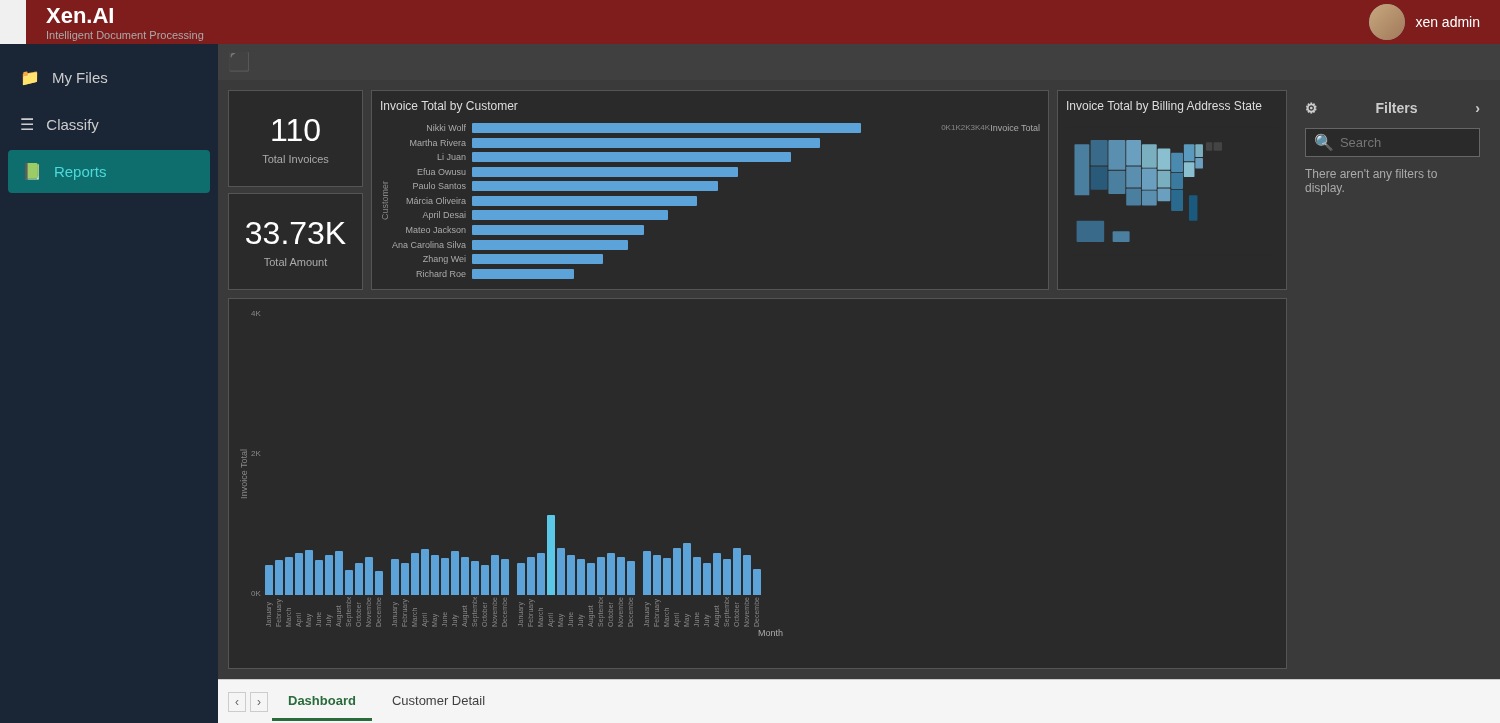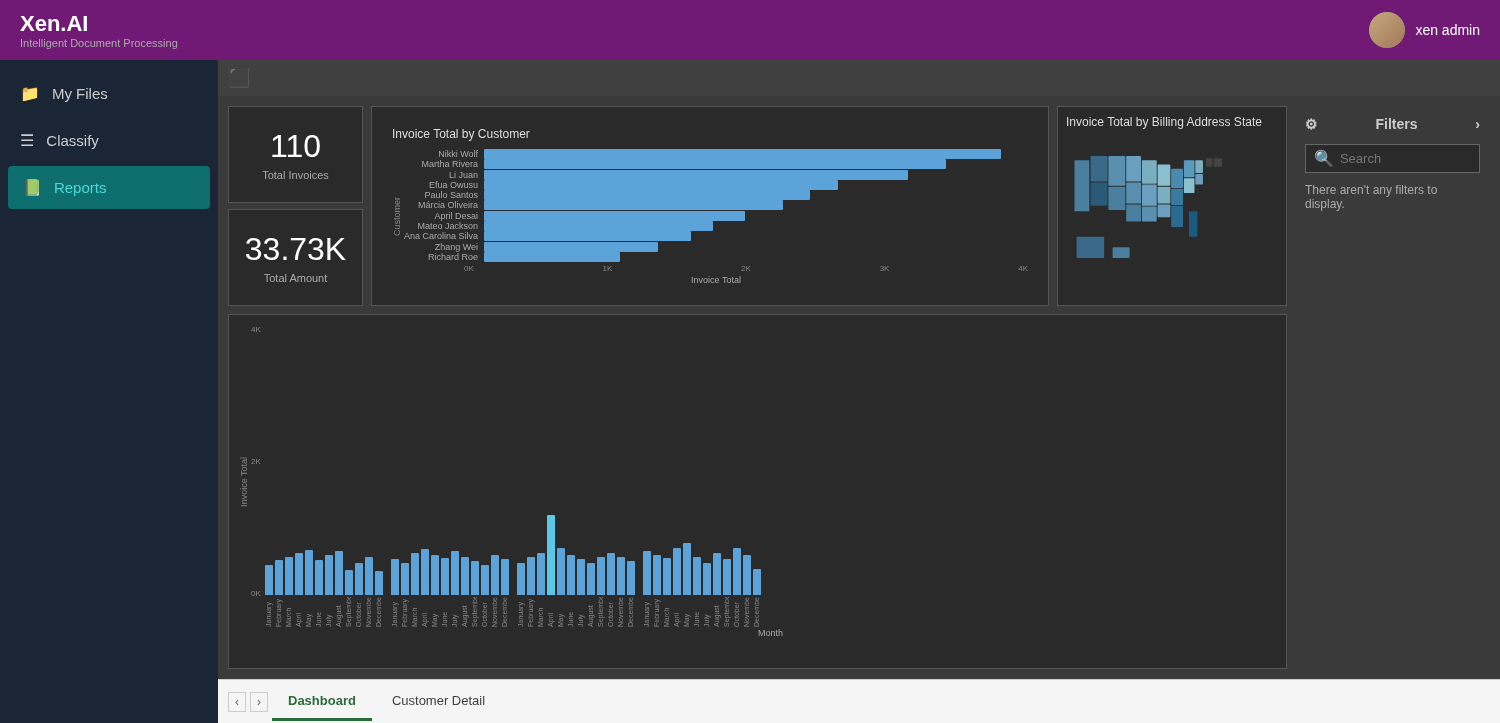--- a/index.html
+++ b/index.html
@@ -1,26 +1,27 @@
 <!DOCTYPE html>
 <html><head>
   <meta charset="utf-8">
   <style>
     * { box-sizing: border-box; margin: 0; padding: 0; }
     body { font-family: 'Segoe UI', Arial, sans-serif; background: #f0f0f0; display: flex; flex-direction: column; height: 723px; overflow: hidden; }
 
     
     .top-bar {
-      height: 60px;
-      background: #701a75;
+      height: 44px;
+      background: #7f1d1d;
       display: flex;
       align-items: center;
       justify-content: space-between;
       padding: 0 20px;
       flex-shrink: 0;
+      margin-left: 26px;
     }
     .top-bar-brand { color: white; }
     .top-bar-brand .brand-name { font-size: 22px; font-weight: bold; color: #ffffff; }
     .top-bar-brand .brand-sub { font-size: 11px; color: #aaa; }
     .top-bar-user { display: flex; align-items: center; gap: 10px; color: white; font-size: 14px; }
     .avatar { width: 36px; height: 36px; border-radius: 50%; background: #888; overflow: hidden; display: flex; align-items: center; justify-content: center; }
     .avatar-img { width: 36px; height: 36px; border-radius: 50%; background: linear-gradient(135deg, #c8a97e, #a0785a); }
 
     
     .main-layout { display: flex; flex: 1; overflow: hidden; }
@@ -119,21 +120,21 @@
       color: white;
     }
     .kpi-value { font-size: 32px; font-weight: 300; }
     .kpi-label { font-size: 11px; color: #aaa; margin-top: 4px; }
 
     
     .bar-chart-panel {
       flex: 1;
       background: #2a2a2a;
       border: 1px solid #555;
-      padding: 20px;
+      padding: 8px;
       color: #ccc;
       font-size: 11px;
       overflow: hidden;
     }
     .panel-title { font-size: 12px; color: #ddd; margin-bottom: 8px; font-weight: 500; }
     .hbar-labels { display: flex; flex-direction: column; justify-content: space-around; padding-right: 6px; }
     .hbar-label { font-size: 9px; color: #aaa; text-align: right; white-space: nowrap; }
     .hbar-row { display: flex; align-items: center; gap: 4px; }
     .hbar { background: #5ba3d9; height: 10px; border-radius: 1px; }
     .chart-xlabel { font-size: 9px; color: #aaa; text-align: center; margin-top: 2px; }
@@ -303,21 +304,21 @@
                 <div class="kpi-label">Total Amount</div>
               </div>
             </div>
 
             <div class="bar-chart-panel">
               <div class="panel-title">Invoice Total by Customer</div>
               <div style="display:flex; height: calc(100% - 22px);">
                 <div class="y-label-wrapper">
                   <div class="y-label-rotated">Customer</div>
                 </div>
-                <div style="flex:1; display:flex; flex-direction:column; overflow:hidden;">
+                <div style="flex:1; display:flex; flex-direction:row; overflow:hidden;">
                   <div style="display:flex; flex:1; overflow:hidden;">
                     <div class="hbar-labels">
                       <div class="hbar-label">Nikki Wolf</div>
                       <div class="hbar-label">Martha Rivera</div>
                       <div class="hbar-label">Li Juan</div>
                       <div class="hbar-label">Efua Owusu</div>
                       <div class="hbar-label">Paulo Santos</div>
                       <div class="hbar-label">Márcia Oliveira</div>
                       <div class="hbar-label">April Desai</div>
                       <div class="hbar-label">Mateo Jackson</div>

